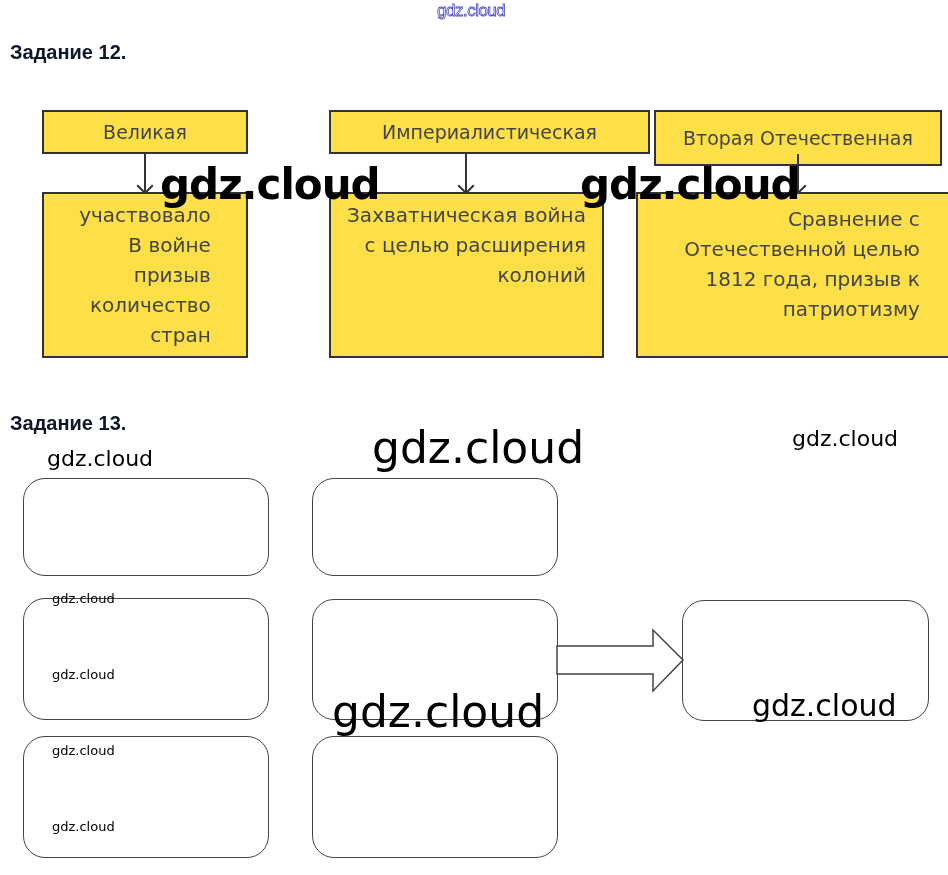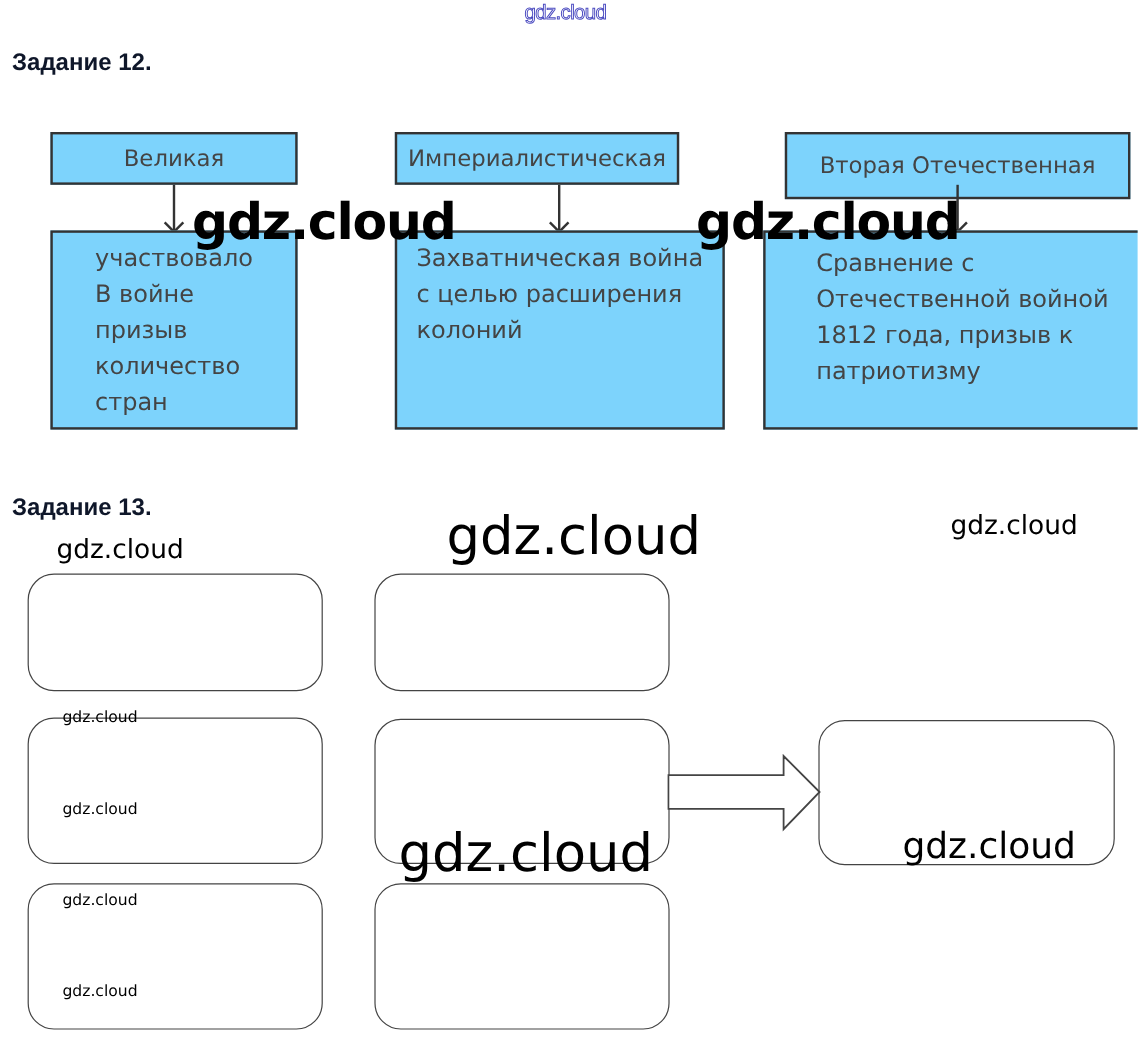--- a/index.html
+++ b/index.html
@@ -1,20 +1,20 @@
 <!DOCTYPE html>
 <html><head>
   <meta charset="utf-8">
   <style>
     html, body { margin: 0; padding: 0; background: #ffffff; }
     body { width: 948px; height: 875px; position: relative; overflow: hidden; font-family: "Liberation Sans", sans-serif; }
     .abs { position: absolute; }
     .top-wm { left: 437px; top: 1px; font-size: 17px; color: #ffffff; -webkit-text-stroke: 0.8px #4a4ac0; font-family: "Liberation Sans", sans-serif; letter-spacing: -0.5px; }
     .task-title { font-family: "Liberation Sans", sans-serif; font-weight: bold; font-size: 20px; color: #0f172a; }
-    .box { position: absolute; border: 2px solid #333333; box-sizing: border-box; display: flex; align-items: center; justify-content: center; text-align: left; color: #444444; font-family: "DejaVu Sans", sans-serif; font-size: 20px; line-height: 30px; background: #7dd3fc; }
+    .box { position: absolute; border: 2px solid #333333; box-sizing: border-box; display: flex; align-items: center; justify-content: center; text-align: right; color: #444444; font-family: "DejaVu Sans", sans-serif; font-size: 20px; line-height: 30px; background: #fde047; }
     .box.head { font-size: 19px; }
     .box.body { align-items: flex-start; padding-top: 6px; }
     .arrow { position: absolute; width: 2px; background: #333333; }
     .arrowhead { position: absolute; width: 12px; height: 12px; border-right: 2px solid #333; border-bottom: 2px solid #333; transform: rotate(45deg); box-sizing: border-box; }
     .rbox { position: absolute; border: 1.5px solid #444444; border-radius: 22px; box-sizing: border-box; background: transparent; }
     .wm { position: absolute; font-family: "DejaVu Sans", sans-serif; color: #000000; white-space: nowrap; }
     .wm-big { font-size: 42px; font-weight: bold; letter-spacing: -1px; }
     .wm-mid { font-size: 22px; }
     .wm-small { font-size: 13px; }
     .wm-big2 { font-size: 44px; }
@@ -34,42 +34,42 @@
 <div class="box body" style="left:42px; top:192px; width:206px; height:166px;">
   <div>
     <div>участвовало</div>
     <div>В войне</div>
     <div>призыв</div>
     <div>количество</div>
     <div>стран</div>
   </div>
 </div>
 
-<div class="box head" style="left:329px; top:110px; width:237px; height:44px;">
+<div class="box head" style="left:329px; top:110px; width:321px; height:44px;">
   <span>Империалистическая</span>
 </div>
 <div class="arrow" style="left:465px; top:154px; height:38px;"></div>
 <div class="arrowhead" style="left:460px; top:180px;"></div>
 <div class="box body" style="left:329px; top:192px; width:275px; height:166px; ">
   <div>
     <div>Захватническая война</div>
     <div>с целью расширения</div>
     <div>колоний</div>
   </div>
 </div>
 
 <div class="box head" style="left:654px; top:110px; width:288px; height:56px;">
   <span>Вторая Отечественная</span>
 </div>
 <div class="arrow" style="left:797px; top:154px; height:38px;"></div>
 <div class="arrowhead" style="left:792px; top:180px;"></div>
 <div class="box body" style="left:636px; top:192px; width:332px; height:166px; padding-top:10px;">
   <div>
     <div>Сравнение с</div>
-    <div>Отечественной войной</div>
+    <div>Отечественной целью</div>
     <div>1812 года, призыв к</div>
     <div>патриотизму</div>
   </div>
 </div>
 
 <div class="wm wm-big" style="left:160px; top:160px;">gdz.cloud</div>
 <div class="wm wm-big" style="left:580px; top:160px;">gdz.cloud</div>
 
 <div class="abs task-title" style="left:10px; top:412px;">Задание 13.</div>
 

